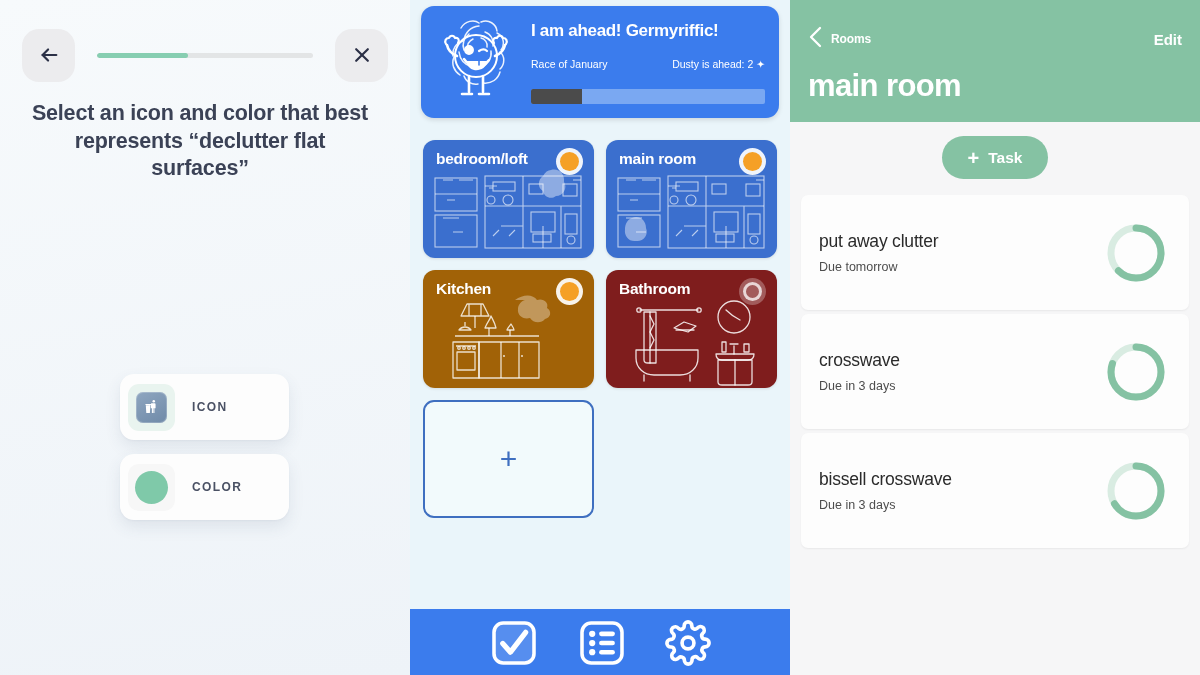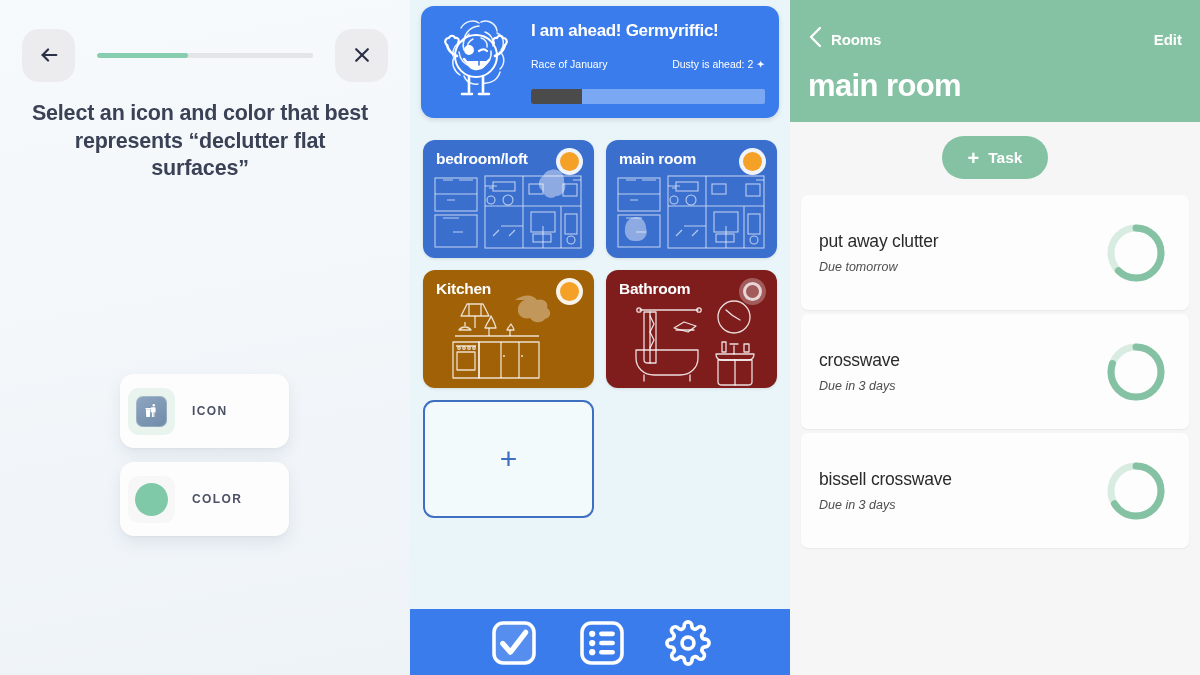--- a/index.html
+++ b/index.html
@@ -38,21 +38,21 @@
   }
   .lp-prompt {
     position: absolute; top: 100px; left: 30px; right: 40px;
     text-align: center; font-size: 21.5px; line-height: 1.28;
     font-weight: bold; color: #3b4256; letter-spacing: -0.2px;
   }
   .lp-cards {
     position: absolute; left: 120px; top: 374px; width: 169px;
   }
   .sel-card {
-    height: 74px; background: #fdfdfd; border-radius: 14px;
+    height: 66px; background: #fdfdfd; border-radius: 14px;
     box-shadow: 0 7px 16px rgba(60,80,110,0.10), 0 1px 2px rgba(60,80,110,0.05);
     display: flex; align-items: center; padding-left: 8px;
     margin-bottom: 14px; cursor: pointer;
   }
   .sel-thumb {
     width: 47px; height: 47px; border-radius: 11px;
     display: flex; align-items: center; justify-content: center;
     flex: 0 0 47px;
   }
   .sel-thumb.icon-thumb { background: #e9f4ef; }
@@ -129,40 +129,40 @@
   .tab-btn { cursor: pointer; display: flex; align-items: center; justify-content: center; }
 
   
   .panel-right {
     width: 410px; height: 675px; flex: 0 0 410px;
     background: #f6f6f7; position: relative;
   }
   .rp-header { background: #85c2a3; padding: 26px 18px 18px 18px; }
   .rp-nav { display: flex; align-items: center; justify-content: space-between; }
   .rp-back { display: flex; align-items: center; gap: 9px; cursor: pointer; }
-  .rp-back-label { color: #fff; font-size: 15px; font-weight: bold; letter-spacing: -0.1px; }
+  .rp-back-label { color: #fff; font-size: 12px; font-weight: bold; letter-spacing: -0.1px; }
   .rp-edit { color: #fff; font-size: 15px; font-weight: bold; cursor: pointer; }
   .rp-title { color: #fff; font-size: 31px; font-weight: bold; letter-spacing: -0.6px; margin-top: 16px; }
   .add-task-wrap { display: flex; justify-content: center; margin-top: 14px; }
   .add-task-btn {
     background: #85c2a3; color: #fff; border-radius: 22px;
     height: 43px; padding: 0 26px; display: flex; align-items: center; gap: 9px;
     font-size: 15.5px; font-weight: bold; cursor: pointer;
   }
   .add-task-btn .plus { font-size: 20px; font-weight: bold; line-height: 1; }
   .task-list { margin-top: 16px; padding: 0 11px; display: flex; flex-direction: column; gap: 4px; }
   .task-card {
     background: #fdfdfd; border-radius: 7px; height: 115px;
     display: flex; align-items: center; justify-content: space-between;
     padding: 0 22px 0 18px; box-shadow: 0 1px 2px rgba(0,0,0,0.06);
     cursor: pointer;
   }
   .task-text { display: flex; flex-direction: column; gap: 8px; }
   .task-title { font-size: 17.5px; color: #2b2b2b; letter-spacing: -0.2px; }
-  .task-due { font-size: 12.5px; color: #4d4d4d; font-style: italic; }
+  .task-due { font-size: 12.5px; color: #4d4d4d; }
   .ring { flex: 0 0 62px; width: 62px; height: 62px; }
 </style>
 </head>
 <body>
 
 <div class="screen">
 
   <div class="panel-left">
 
     <div class="lp-topbar">

